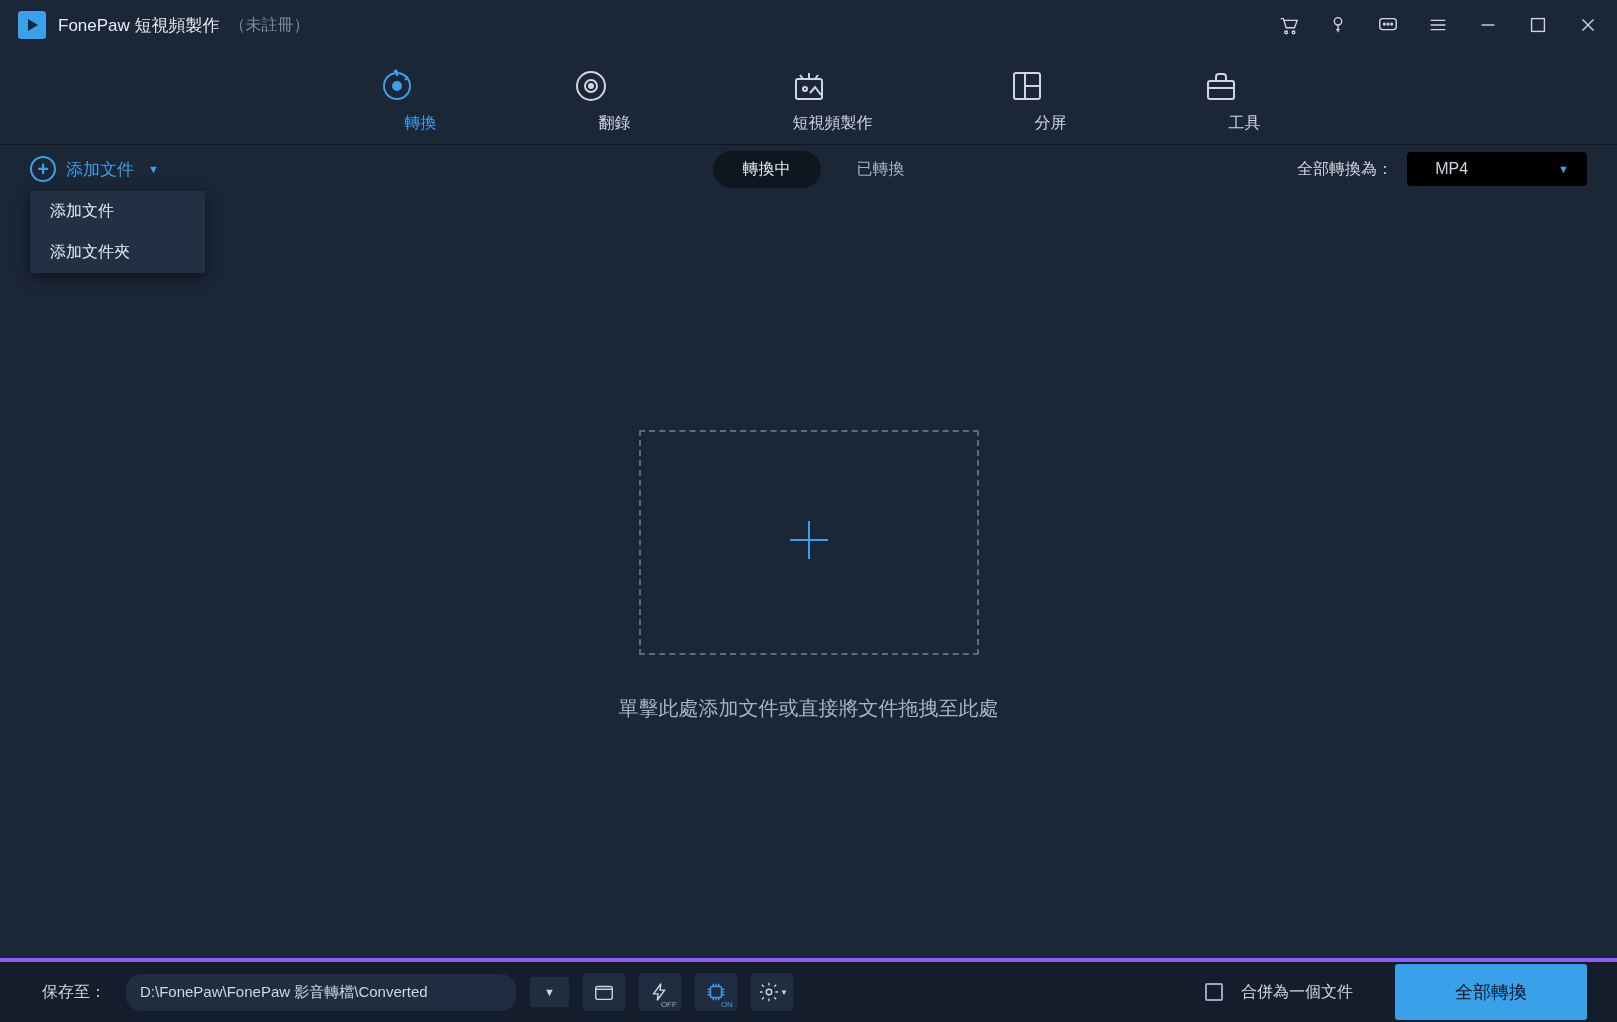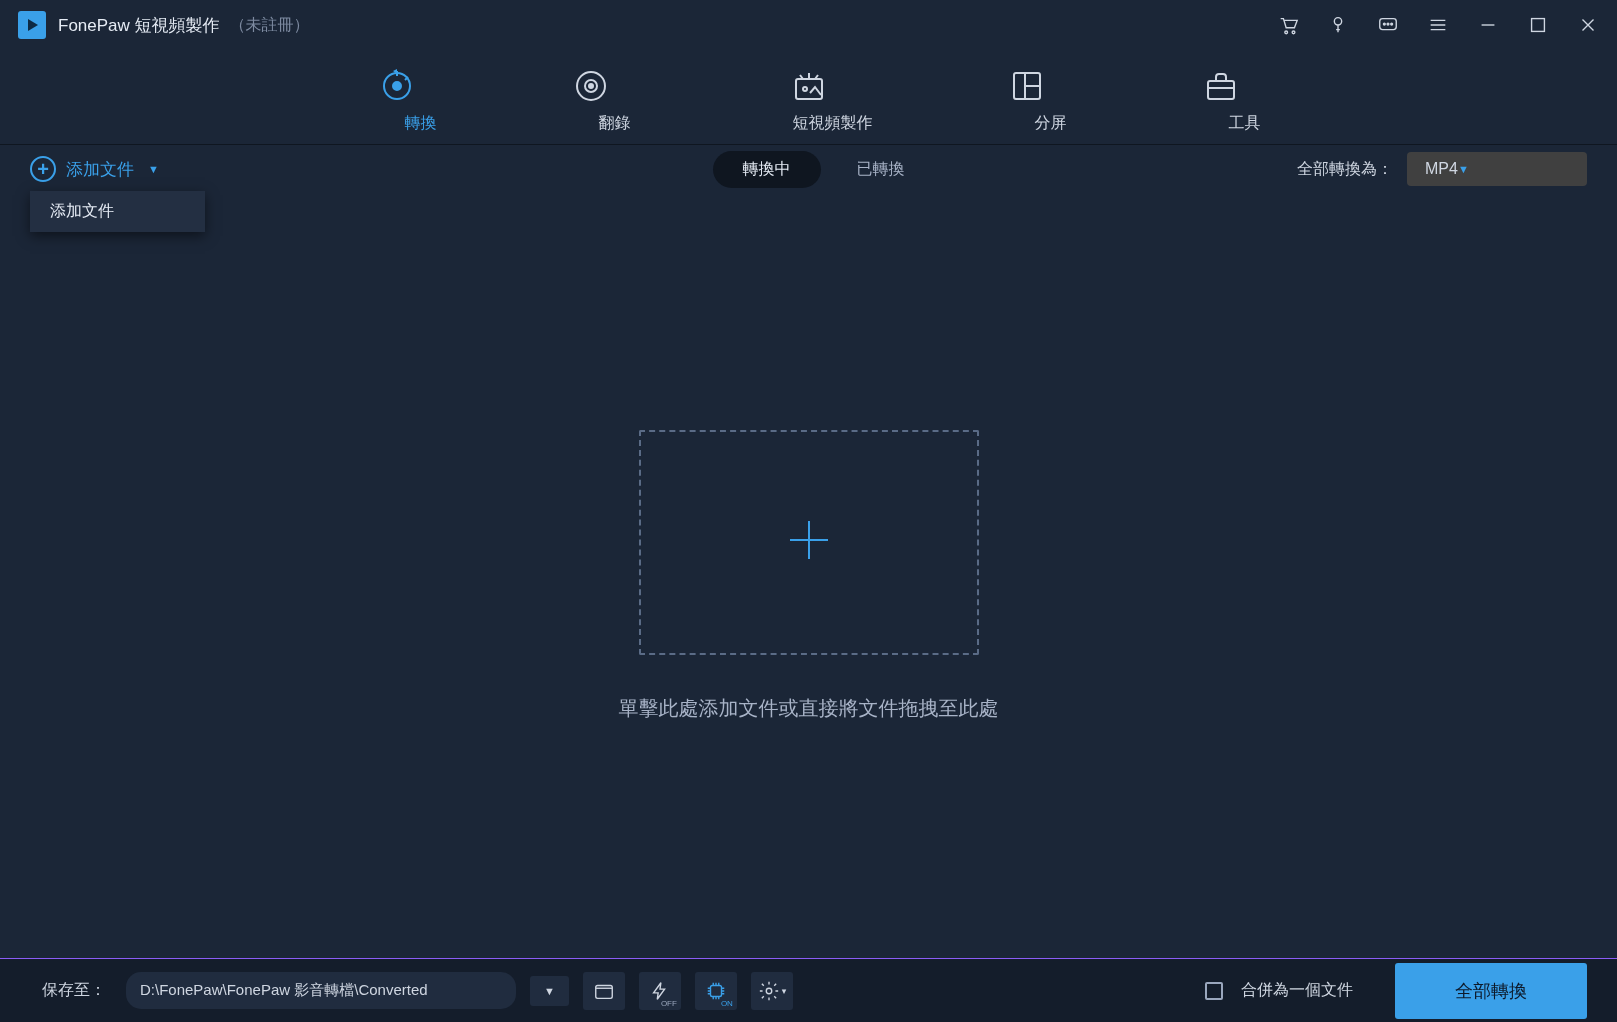--- a/index.html
+++ b/index.html
@@ -34,33 +34,33 @@
 
 .dropdown { position:absolute; top:46px; left:30px; width:175px; background:#232f42; box-shadow:0 4px 12px rgba(0,0,0,0.5); z-index:10; }
 .dropdown-item { padding:10px 20px; font-size:16px; color:#e6ecf5; cursor:pointer; }
 
 .seg { position:absolute; left:50%; transform:translateX(-50%); display:flex; align-items:center; gap:36px; }
 .seg-pill { background:#0f1620; padding:8px 30px; border-radius:20px; font-size:16px; color:#e6ecf5; cursor:pointer; }
 .seg-plain { font-size:16px; color:#a8b3c7; cursor:pointer; }
 
 .fmt-group { margin-left:auto; display:flex; align-items:center; gap:14px; }
 .fmt-label { font-size:16px; color:#cfd6e1; }
-.fmt-select { background:#404040; border:none; padding:8px 18px; border-radius:4px; display:flex; align-items:center; cursor:pointer; min-width:180px; justify-content:flex-start; }
+.fmt-select { background:#000000; border:none; padding:8px 18px; border-radius:4px; display:flex; align-items:center; gap:90px; cursor:pointer; min-width:180px; justify-content:flex-end; }
 .fmt-value { font-size:16px; color:#cfd6e1; }
 .fmt-chev { font-size:11px; color:#3aa0e9; }
 
 
 .main { height:calc(1022px - 50px - 95px - 48px - 64px); background:#1b2637; display:flex; flex-direction:column; align-items:center; justify-content:center; gap:40px; }
 .dropzone { width:340px; height:225px; border:2px dashed #5a6b86; border-radius:2px; display:flex; align-items:center; justify-content:center; cursor:pointer; }
 .drop-plus { color:#3aa0e9; }
 .drop-plus svg { width:50px; height:50px; stroke:#3aa0e9; stroke-width:2; }
 .drop-hint { font-size:20px; color:#a8b3c7; }
 
 
-.bottombar { height:64px; background:#141d2b; display:flex; align-items:center; padding:0 30px 0 42px; gap:14px; border-top:1px solid #8b5cf6; }
+.bottombar { height:64px; background:#141d2b; display:flex; align-items:center; padding:0 30px 0 42px; gap:14px; border-top:4px solid #8b5cf6; }
 .save-label { font-size:16px; color:#cfd6e1; margin-right:6px; }
 .path-box { background:#202c3f; padding:9px 14px; border-radius:15px; font-size:15px; color:#cfd6e1; min-width:390px; }
 .path-chev { background:#202c3f; padding:9px 14px; border-radius:3px; cursor:pointer; font-size:11px; color:#cfd6e1; }
 .bb-icon { width:42px; height:38px; background:#202c3f; border-radius:3px; display:flex; align-items:center; justify-content:center; cursor:pointer; }
 .bb-icon svg { width:22px; height:22px; stroke:#cfd6e1; fill:none; stroke-width:1.5; }
 .bb-icon.accent svg { stroke:#3aa0e9; }
 .bb-icon .sub { font-size:8px; position:absolute; }
 .bb-spacer { flex:1; }
 .merge-check { display:flex; align-items:center; gap:18px; cursor:pointer; margin-right:28px; }
 .merge-box { width:18px; height:18px; border:2px solid #9aa7bd; border-radius:2px; }
@@ -181,20 +181,21 @@
   <div class="add-btn">
     <div class="add-icon-circle">
         <span>+</span>
       </div>
     <span>添加文件</span>
     <span class="add-chevron">▼</span>
   </div>
 
   <div class="dropdown">
     <div class="dropdown-item">添加文件</div>
+    <div class="dropdown-item">添加文件夾</div>
   </div>
 
   <div class="seg">
     <div class="seg-pill">轉換中</div>
     <div class="seg-plain">已轉換</div>
   </div>
 
   <div class="fmt-group">
     <span class="fmt-label">全部轉換為：</span>
     <div class="fmt-select">

